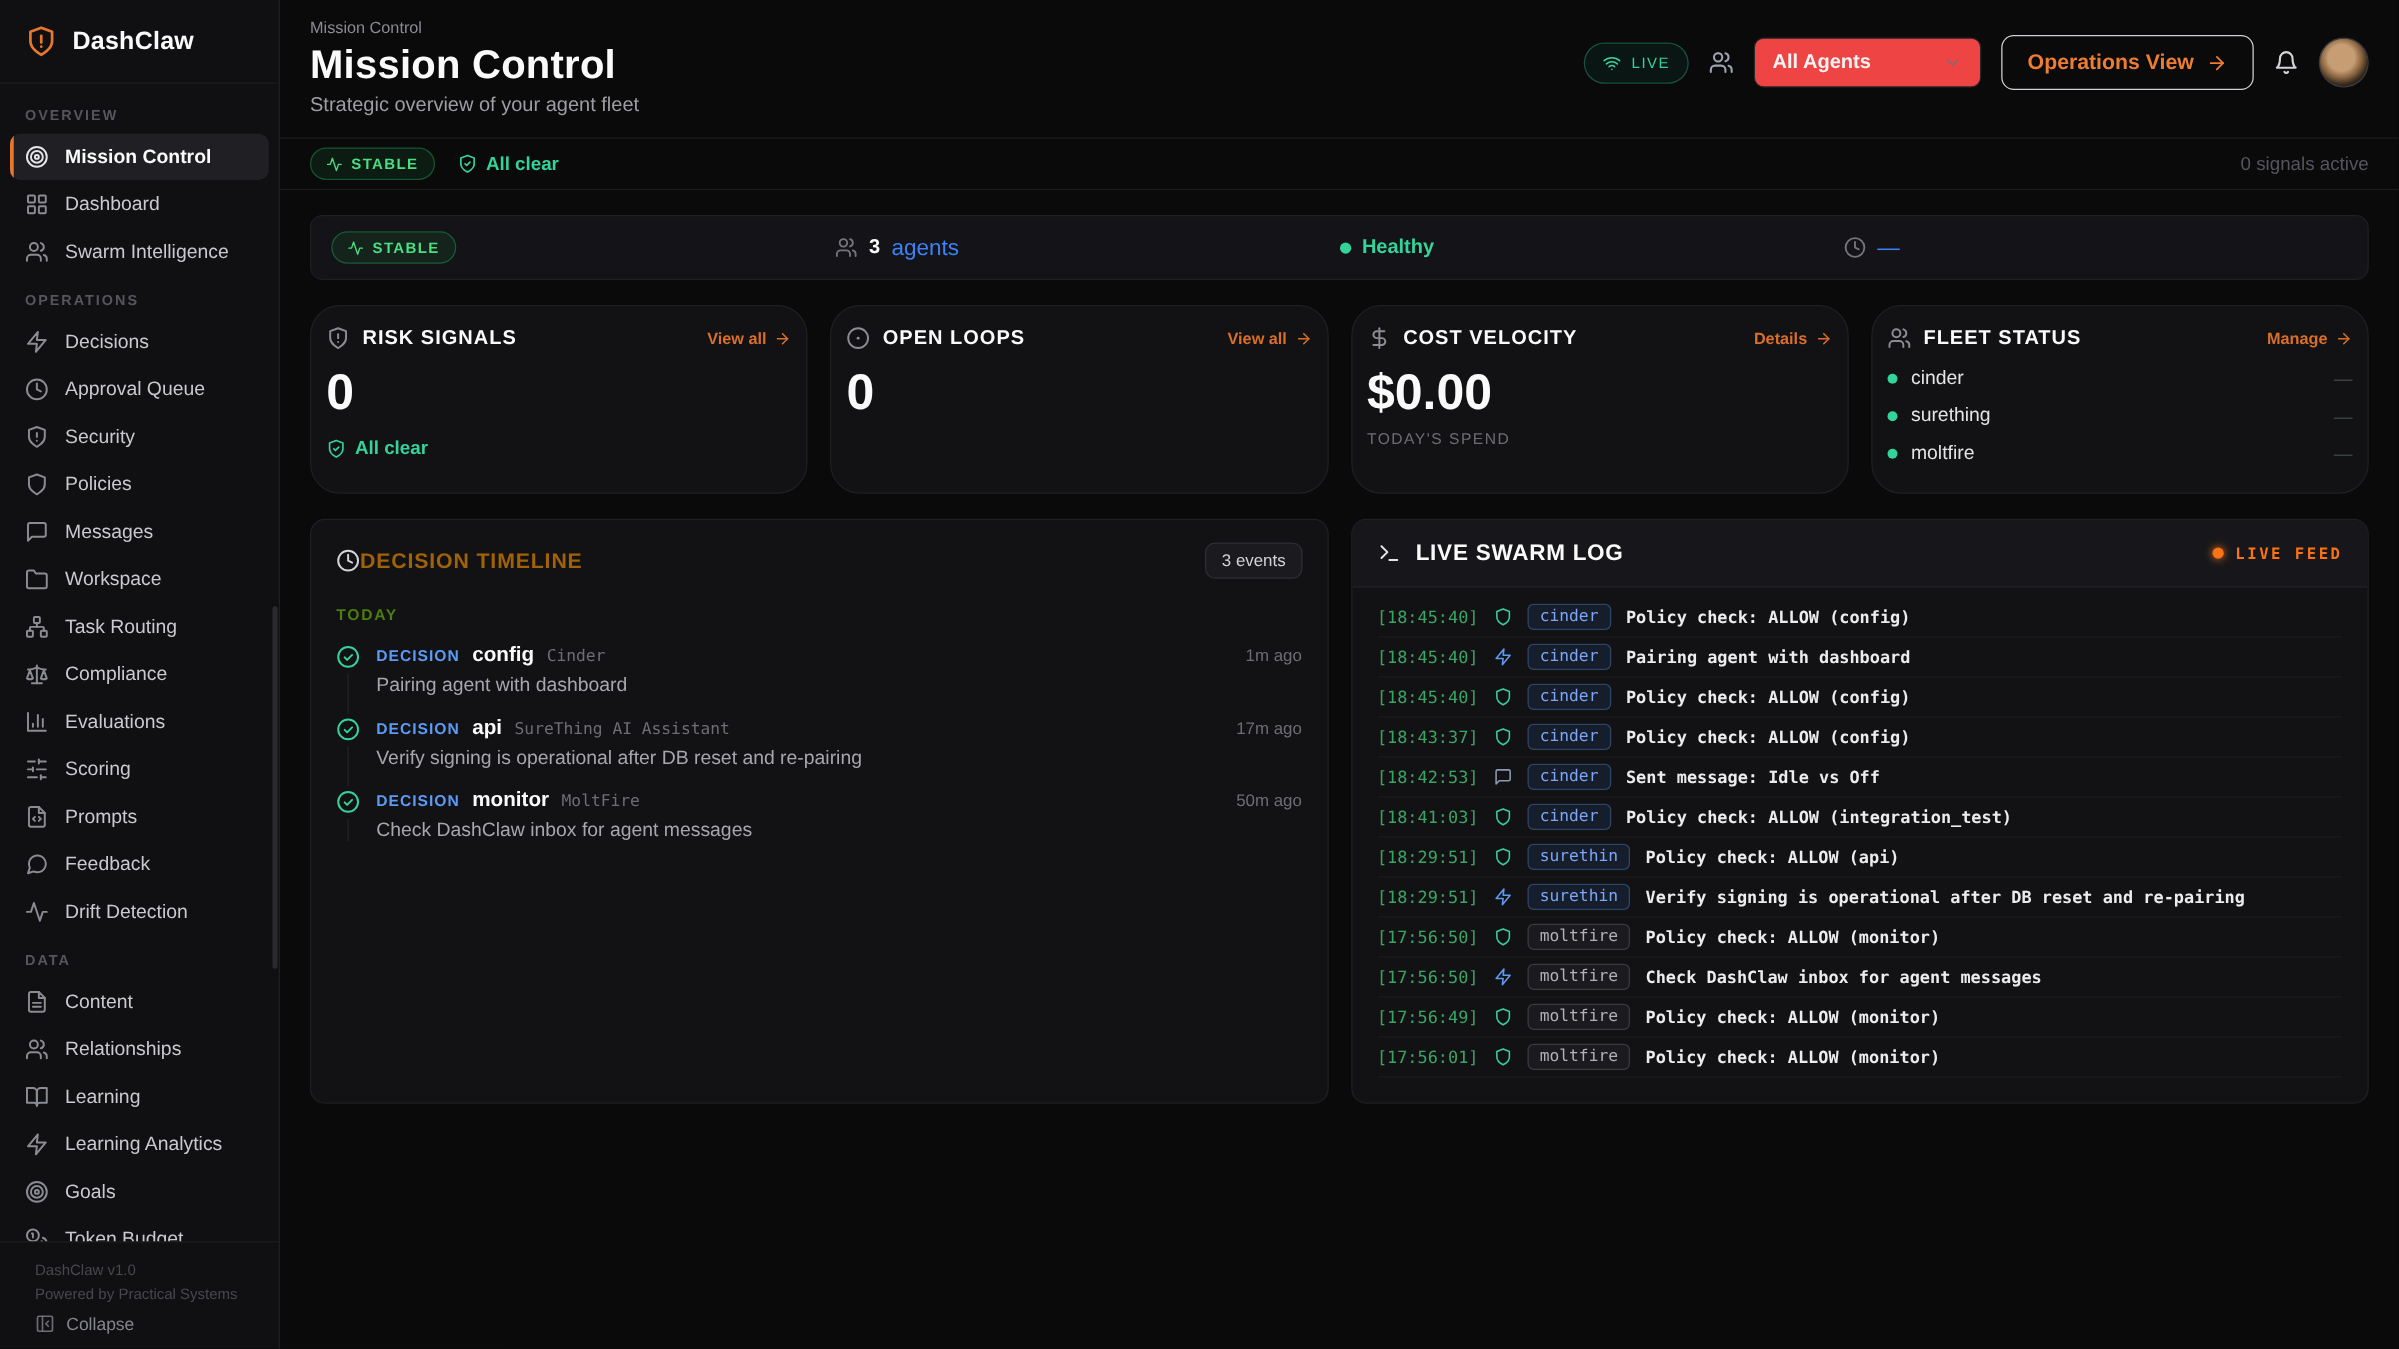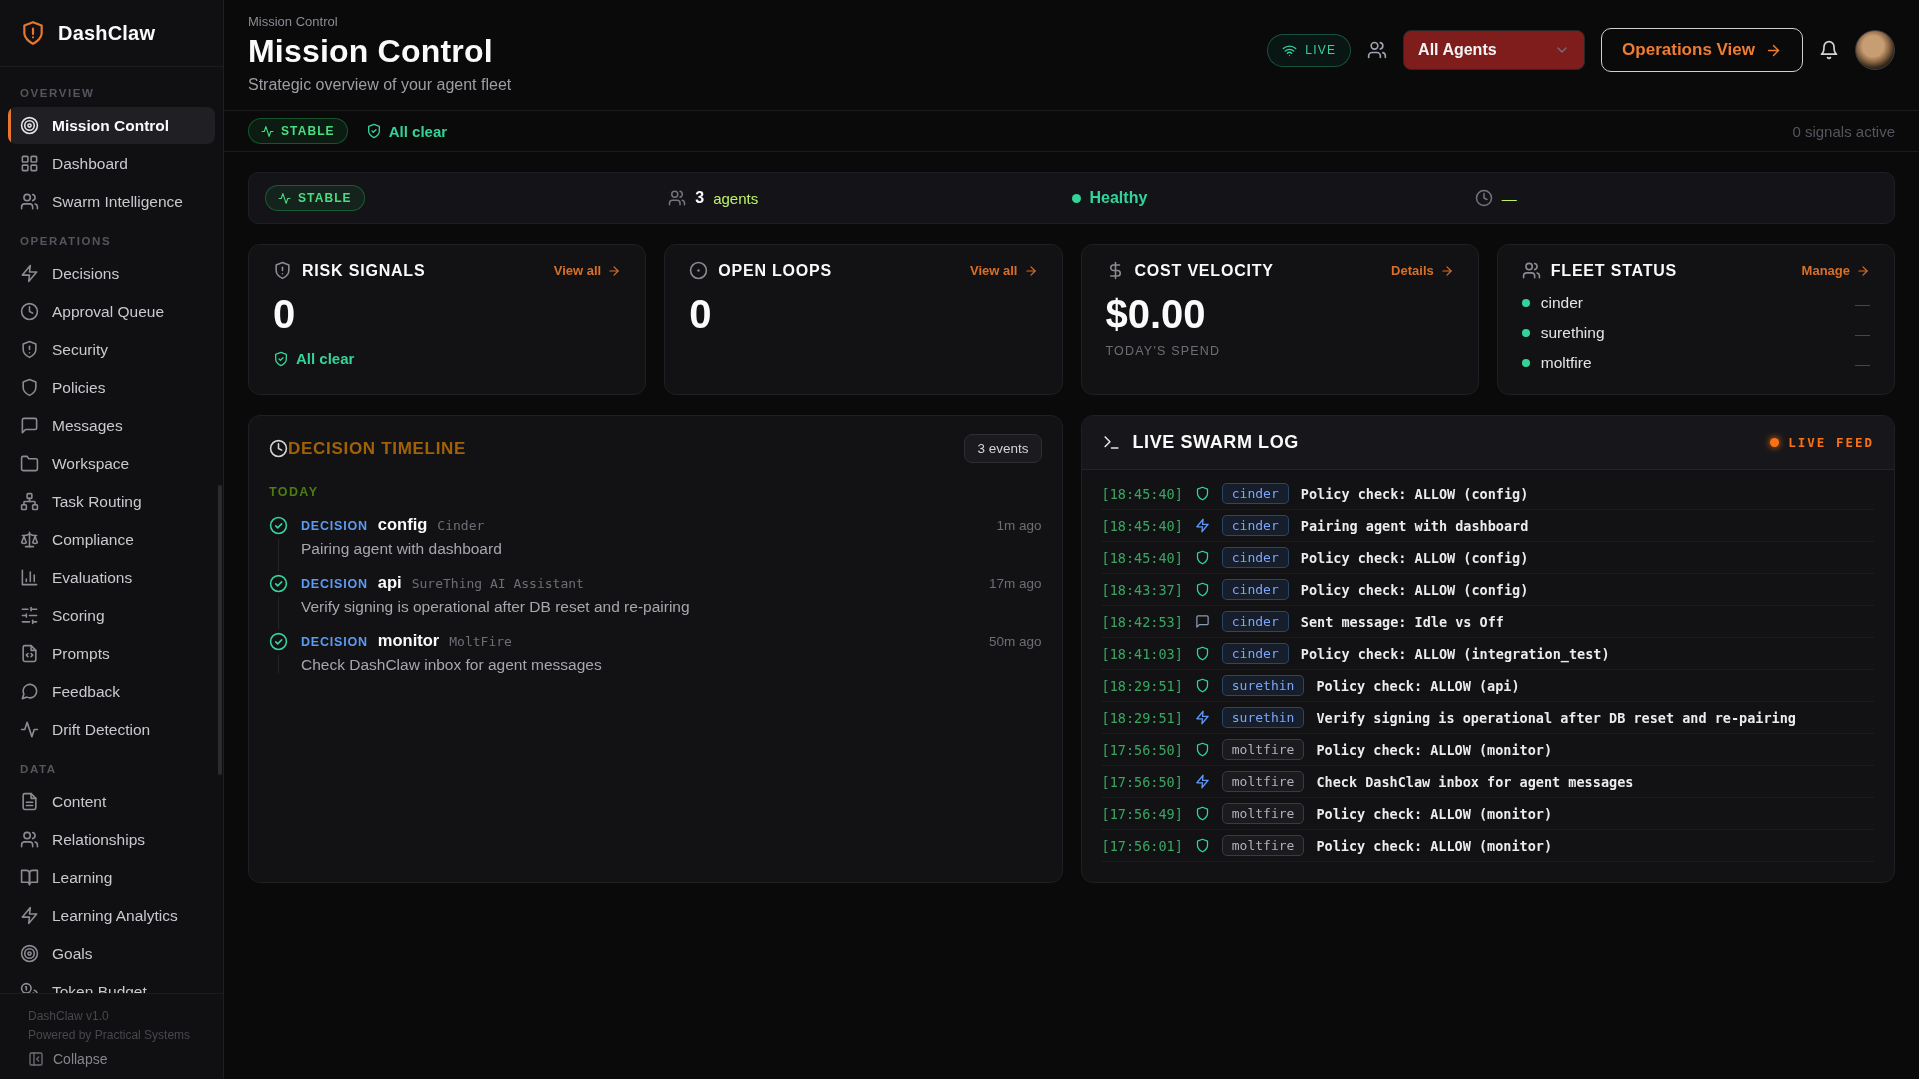--- a/index.html
+++ b/index.html
@@ -29,43 +29,43 @@
 
   
   .main { flex:1; display:flex; flex-direction:column; min-width:0; }
   .page-header { position:relative; padding:14px 24px 16px; }
   .breadcrumb { font-size:13px; color:#8a8a92; }
   .page-title { font-size:32px; font-weight:700; color:#fafafa; margin-top:4px; letter-spacing:.2px; }
   .page-sub { font-size:16px; color:#9d9da5; margin-top:6px; }
   .header-controls { position:absolute; top:28px; right:24px; display:flex; align-items:center; gap:16px; }
   .live-pill { display:flex; align-items:center; gap:8px; padding:8px 14px; border-radius:999px; border:1px solid rgba(52,211,153,.32); background:rgba(16,185,129,.07); color:#34d399; font-size:12px; font-weight:400; letter-spacing:1.2px; }
   .hdr-users { color:#9ca3af; display:flex; }
-  .agents-select { display:flex; align-items:center; justify-content:space-between; gap:12px; width:182px; background:#7f1d1d; border:1px solid #26262b; border-radius:8px; padding:10px 14px; font-size:16px; font-weight:600; color:#f4f4f5; cursor:pointer; }
+  .agents-select { display:flex; align-items:center; justify-content:space-between; gap:12px; width:182px; background:#ef4444; border:1px solid #26262b; border-radius:8px; padding:10px 14px; font-size:16px; font-weight:600; color:#f4f4f5; cursor:pointer; }
   .agents-select .chev { color:#71717a; display:flex; }
   .ops-btn { display:flex; align-items:center; gap:10px; border:1px solid #cfcfd6; border-radius:10px; padding:11px 20px; background:transparent; color:#ed7d33; font-size:17px; font-weight:600; cursor:pointer; font-family:inherit; }
   .bell-btn { color:#d4d4d8; background:none; border:none; cursor:pointer; display:flex; }
   .avatar { width:40px; height:40px; border-radius:50%; border:1px solid #3a3a40; cursor:pointer;
     background: radial-gradient(circle at 45% 40%, #c79e74 0 34%, #8a6542 52%, #3a2d1e 68%, #17130e 82%); }
 
   .status-bar { display:flex; align-items:center; gap:18px; padding:0 24px; height:42px; border-top:1px solid #1b1b1f; border-bottom:1px solid #1b1b1f; }
   .stable-pill { display:inline-flex; align-items:center; gap:7px; padding:5px 12px; border-radius:999px; border:1px solid rgba(34,197,94,.35); background:rgba(20,83,45,.25); color:#4ade80; font-size:12px; font-weight:700; letter-spacing:1.1px; white-space:nowrap; }
   .allclear { display:flex; align-items:center; gap:7px; color:#34d399; font-size:15px; font-weight:600; }
   .signals { margin-left:auto; color:#55555e; font-size:15px; }
 
   .content { flex:1; padding:20px 24px; overflow:hidden; }
   .strip { display:grid; grid-template-columns:repeat(4,1fr); align-items:center; background:#141418; border:1px solid #1e1e23; border-radius:10px; height:52px; padding:0 16px; margin-bottom:20px; }
   .strip-cell { display:flex; align-items:center; gap:9px; }
   .strip-cell .s-ic { color:#74747d; display:flex; }
   .agents-num { font-size:16px; font-weight:700; color:#fafafa; }
-  .dim { color:#bef264; font-size:15px; }
+  .dim { color:#3b82f6; font-size:18px; }
   .healthy-dot { width:9px; height:9px; border-radius:50%; background:#34d399; }
   .healthy-txt { color:#34d399; font-size:16px; font-weight:600; }
 
   .cards { display:grid; grid-template-columns:repeat(4,1fr); gap:18px; margin-bottom:20px; }
-  .card { background:#121215; border:1px solid #1f1f24; border-radius:12px; padding:16px 24px; min-height:132px; }
+  .card { background:#121215; border:1px solid #1f1f24; border-radius:24px; padding:16px 12px; min-height:132px; }
   .card-head { display:flex; align-items:center; justify-content:space-between; }
   .card-title { display:flex; align-items:center; gap:10px; font-size:16px; font-weight:700; color:#fafafa; letter-spacing:.8px; }
   .card-title .ct-ic { color:#8b8b94; display:flex; }
   .card-link { color:#d96f28; font-size:13px; font-weight:600; display:flex; gap:6px; align-items:center; cursor:pointer; text-decoration:none; }
   .card-link .al-ic { display:flex; }
   .big-val { font-size:40px; font-weight:700; color:#fafafa; margin-top:14px; line-height:1; }
   .card-status { display:flex; align-items:center; gap:7px; color:#34d399; font-size:15px; font-weight:600; margin-top:16px; }
   .card-caption { font-size:12.5px; letter-spacing:1.2px; color:#6d6d75; margin-top:10px; }
   .fleet-list { margin-top:8px; }
   .fleet-row { display:flex; align-items:center; height:30px; }

